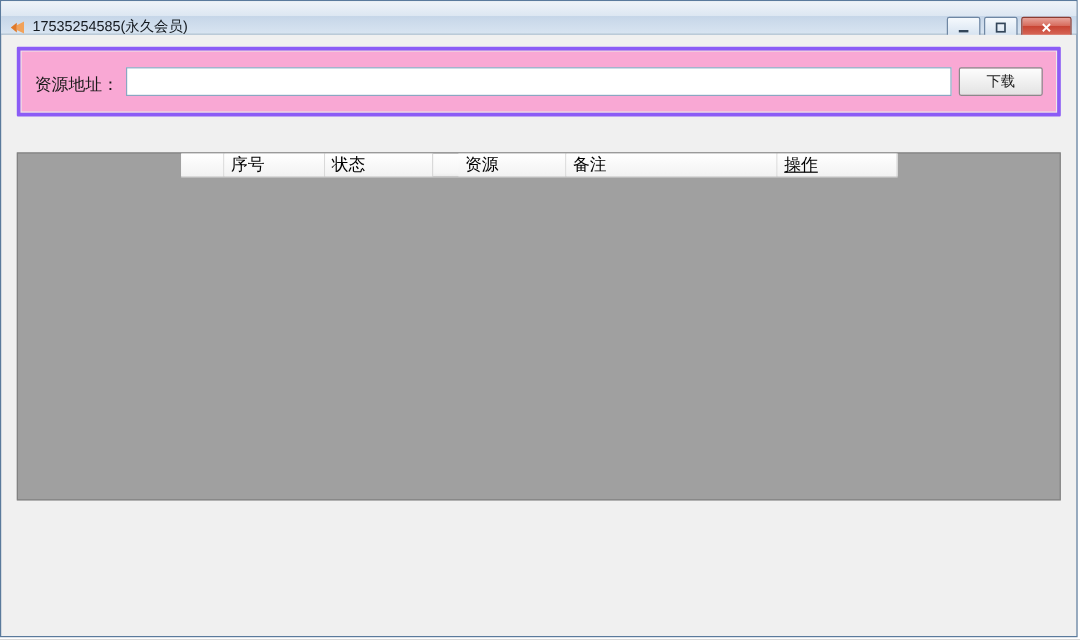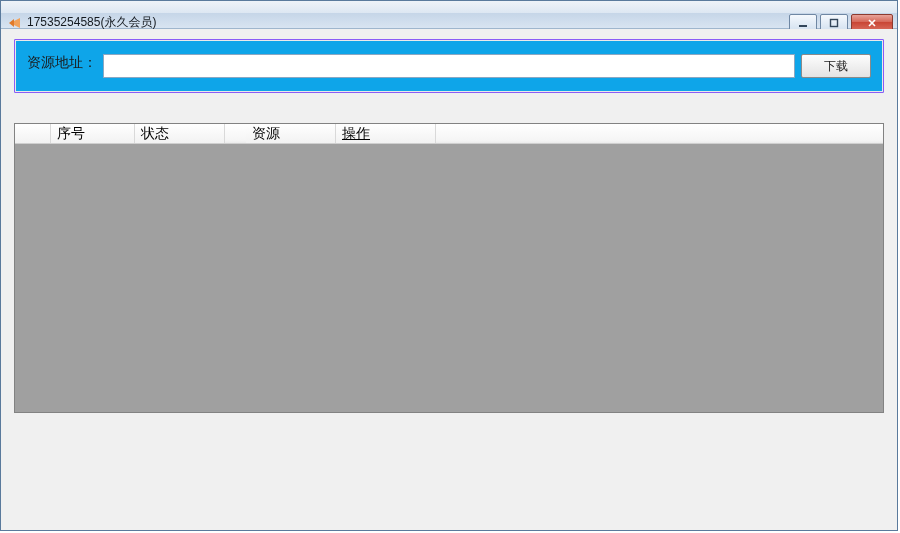--- a/index.html
+++ b/index.html
@@ -55,26 +55,26 @@
 
   .client{
     position:absolute;
     left:1px;right:1px;top:28px;bottom:1px;
     background:#f0f0f0;
     padding:10px 12px 12px 12px;
     box-sizing:border-box;
   }
 
   .panel-input{
-    background:#0ea5e9;
-    border:1px solid #8b5cf6;
+    background:#f9a8d4;
+    border:3px solid #8b5cf6;
     border-radius:1px;
     padding:14px 12px;
     display:flex;
-    align-items:flex-start;
+    align-items:flex-end;
     gap:6px;
     box-shadow:0 0 0 1px #eaeaea inset;
   }
   .panel-input .label{
     white-space:nowrap;
     font-size:14px;
     color:#1a1a1a;
   }
   .panel-input input[type=text]{
     flex:1 1 auto;
@@ -97,21 +97,21 @@
     display:flex;align-items:center;justify-content:center;
     box-sizing:border-box;
   }
 
   .table-wrap{
     margin-top:30px;
     border:1px solid #828282;
     background:#a0a0a0;
     height:290px;
     box-sizing:border-box;
-    display:flex;flex-direction:column;
+    display:flex;flex-direction:column;align-items:center;
   }
   .thead{
     display:flex;
     background:linear-gradient(to bottom,#ffffff,#f5f5f5 85%,#ececec 100%);
     border-bottom:1px solid #cfcfcf;
     height:20px;
     box-sizing:border-box;
   }
   .th{
     font-size:14px;
@@ -168,20 +168,21 @@
       <input type="text" value="" style="">
       <div class="btn">下载</div>
     </div>
 
     <div class="table-wrap">
       <div class="thead" id="thead">
           <div class="th" style="width: 36px;"></div>
           <div class="th" style="width: 84px;">序号</div>
           <div class="th" style="width: 90px;">状态</div>
           <div class="th" style="width: 90px; margin-left: 21px;">资源</div>
+          <div class="th" style="width: 176px;">备注</div>
           <div class="th" style="width: 100px; text-decoration: underline;">操作</div>
         </div>
       <div class="tbody"></div>
     </div>
 
   </div>
 
 </div>
 
 </body></html>

